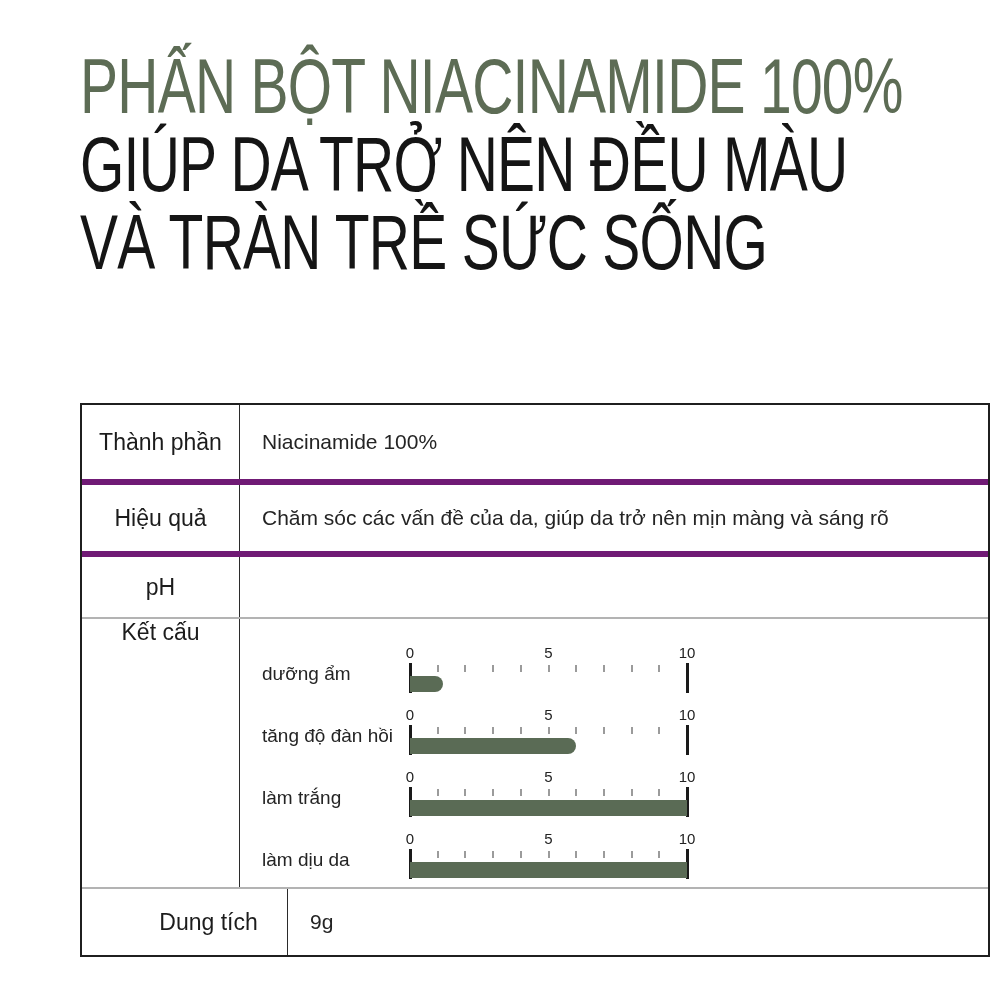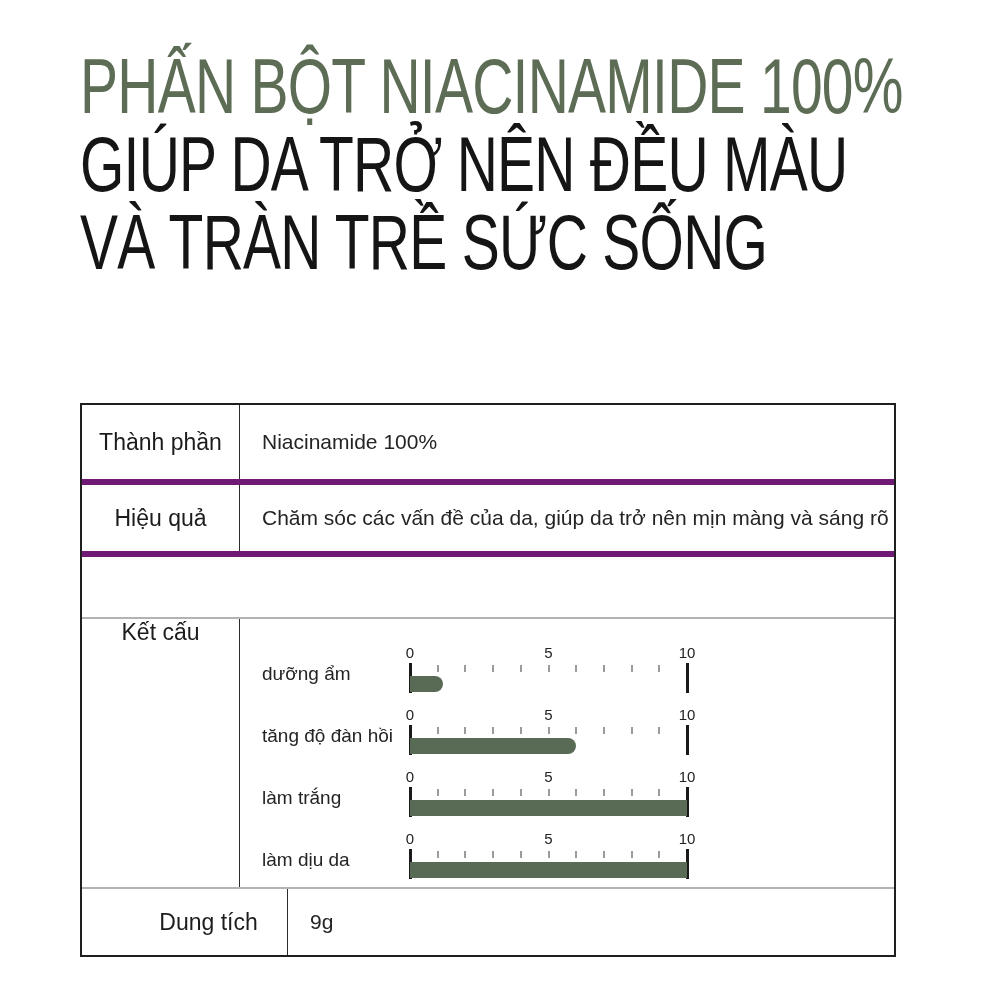--- a/index.html
+++ b/index.html
@@ -29,21 +29,21 @@
     color:#151515;
   }
   .title-1 { top:48px; }
   .title-2 { top:126px; }
   .title-3 { top:204px; }
 
   
   .info-table {
     position:absolute;
     left:80px; top:403px;
-    width:816px;
+    width:910px;
     border:2px solid #1f1f1f;
     background:#ffffff;
   }
   .trow { display:flex; }
   .trow.sep-dark  { border-top:6px solid #701a75; }
   .trow.sep-gray  { border-top:2px solid #b3b3b3; }
   .row-1 { height:74px; }
   .row-2 { height:72px; }
   .row-3 { height:66px; }
   .row-4 { height:270px; }
@@ -134,20 +134,21 @@
       <div class="tlabel">Thành phần</div>
       <div class="tvalue">Niacinamide 100%</div>
     </div>
 
     <div class="trow row-2 sep-dark">
       <div class="tlabel">Hiệu quả</div>
       <div class="tvalue">Chăm sóc các vấn đề của da, giúp da trở nên mịn màng và sáng rõ</div>
     </div>
 
     <div class="trow row-3 sep-dark">
+      <div class="tlabel">pH</div>
     </div>
 
     <div class="trow row-4 sep-gray">
       <div class="tlabel">Kết cấu</div>
       <div class="tvalue">
         <div class="charts">
   <div class="chart-row">
     <div class="chart-label">dưỡng ẩm</div>
     <div class="chart">
       <div class="ticklabels">

